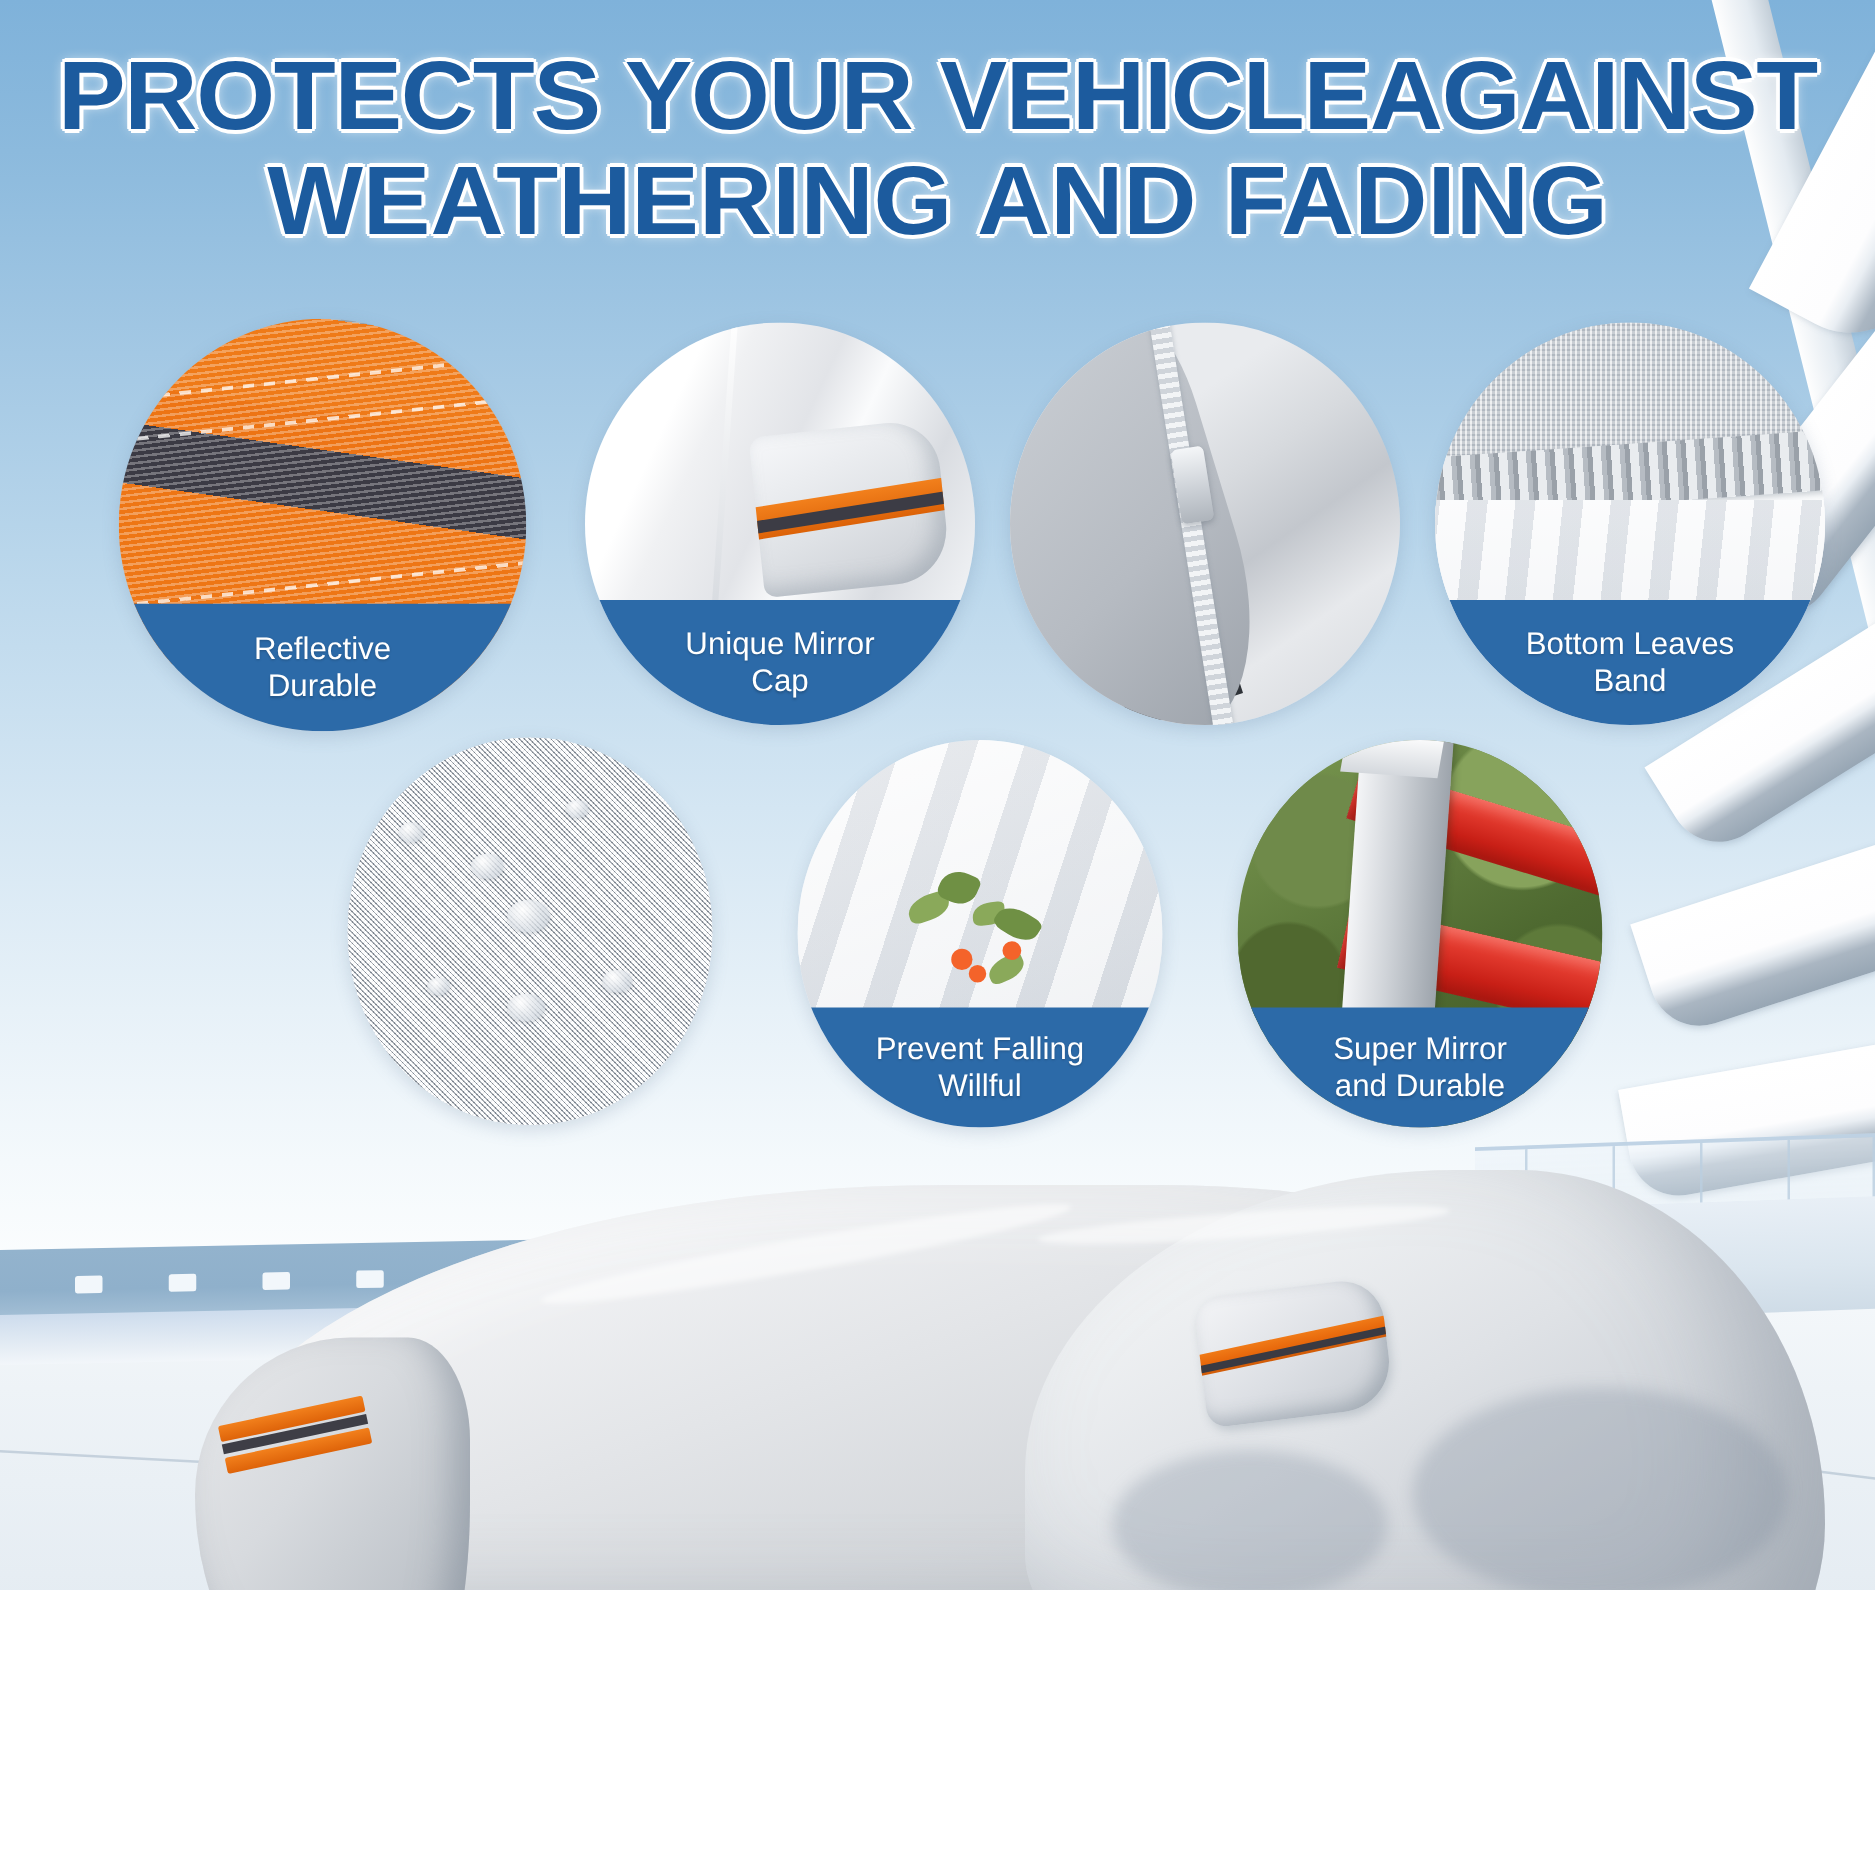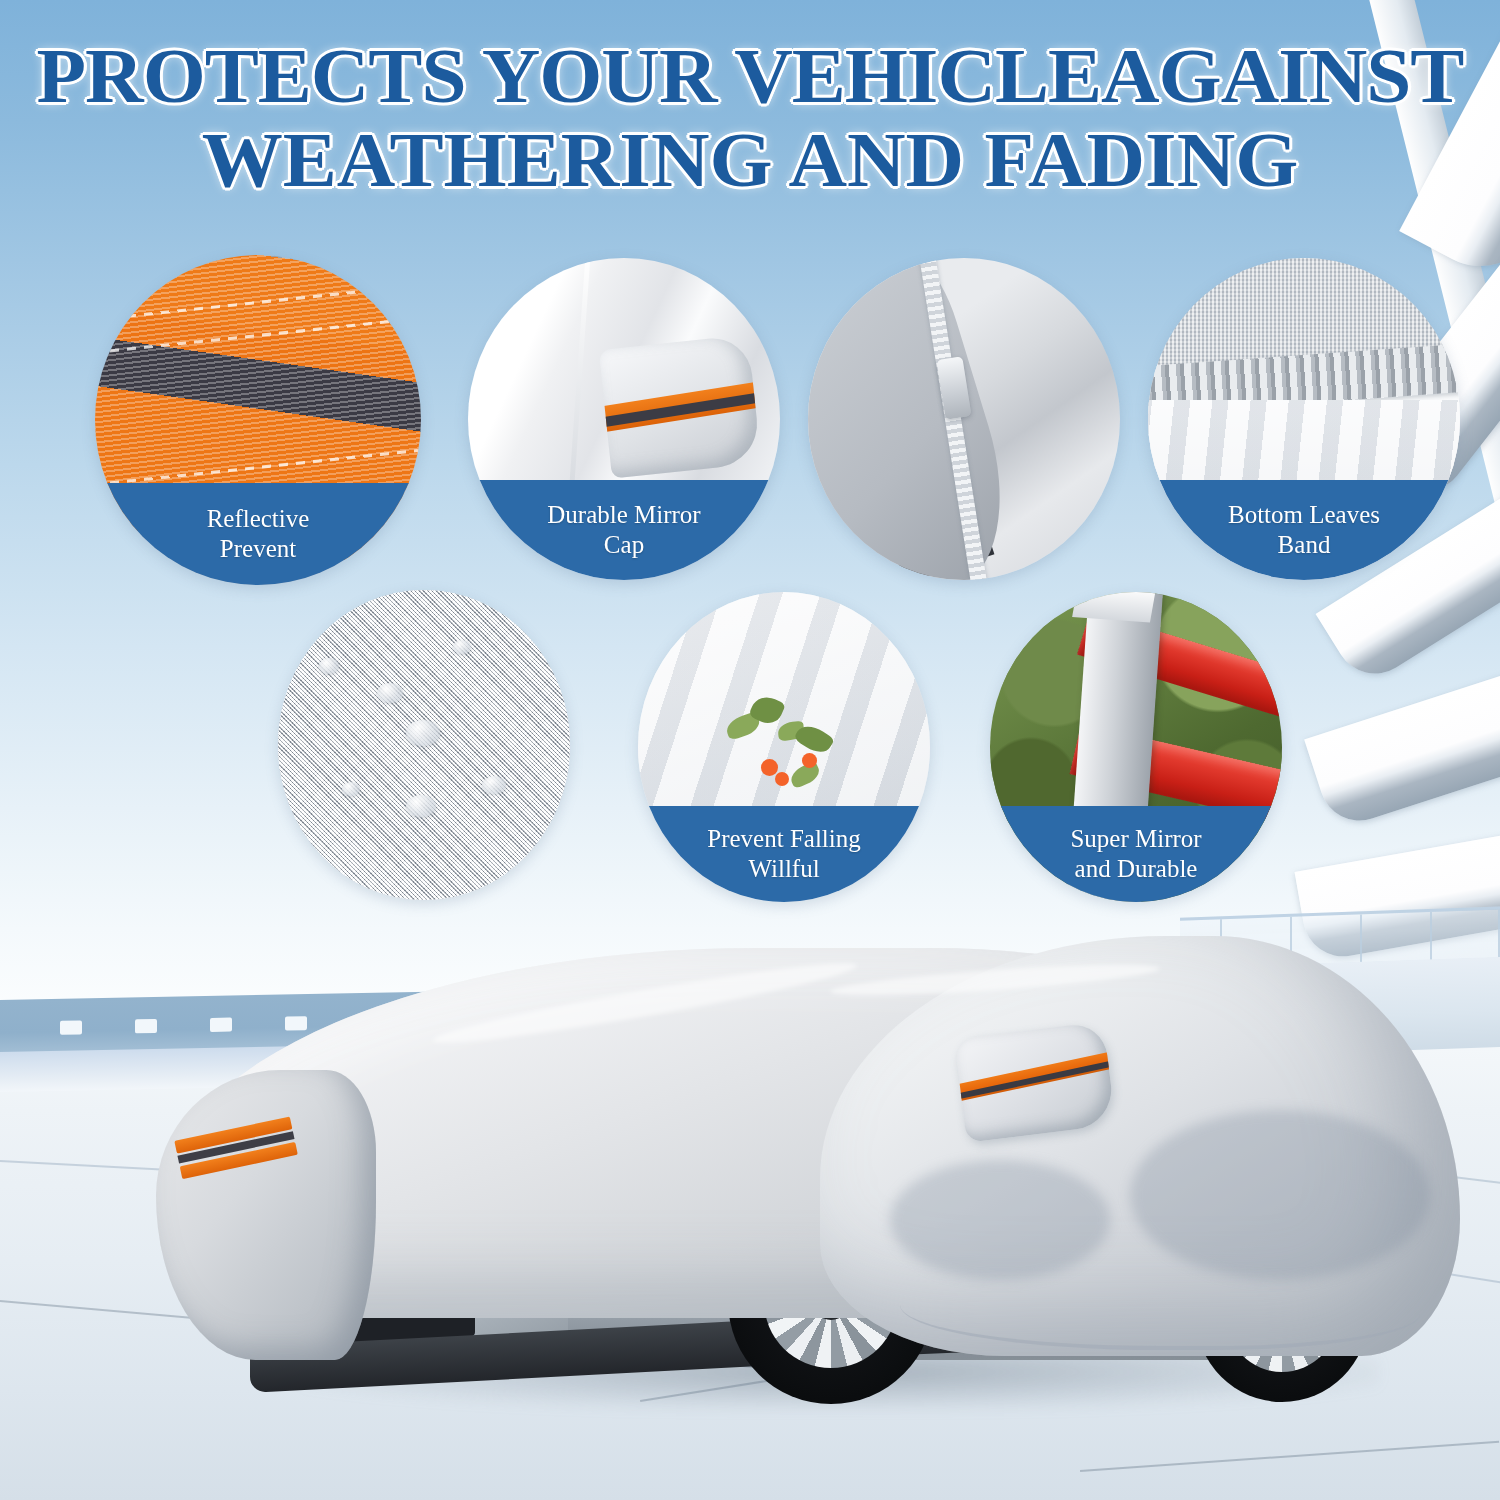--- a/index.html
+++ b/index.html
@@ -4,23 +4,22 @@
 <style>
   * { margin:0; padding:0; box-sizing:border-box; }
   html,body { width:1500px; height:1500px; overflow:hidden; }
   body {
     font-family:"Liberation Sans", sans-serif;
     background:#ffffff;
     position:relative;
   }
   .stage {
     position:absolute; inset:0;
-    width:1500px; height:1500px;
+    width:1500px; height:1272px;
     overflow:hidden;
-    font-family:Liberation Serif, serif;
   }
 
   
   .sky {
     position:absolute; left:0; top:0; width:1500px; height:1010px;
     background:linear-gradient(180deg,
       #7fb2da 0%,
       #8cbadd 12%,
       #a3c8e4 28%,
       #bcd8ec 46%,
@@ -503,34 +502,34 @@
 
   <div class="feature" style="left:95px; top:255px; width:326px; height:330px;">
     <div class="photo tex-reflective">
       <div class="stitch" style="top:14%"></div>
       <div class="stitch" style="top:24%"></div>
       <div class="stitch" style="top:64%"></div>
       <div class="stitch" style="top:76%"></div>
     </div>
     <div class="cap">
       <b>Reflective</b>
-      <b>Prevent</b>
+      <b>Durable</b>
     </div>
   </div>
 
   <div class="feature" style="left:468px; top:258px; width:312px; height:322px;">
     <div class="photo tex-mirror">
       <div class="crease"></div>
       <div class="cone">
           <div class="os"></div>
           <div class="ds"></div>
         </div>
     </div>
     <div class="cap">
-      <b>Durable Mirror</b>
+      <b>Unique Mirror</b>
       <b>Cap</b>
     </div>
   </div>
 
   <div class="feature" style="left:808px; top:258px; width:312px; height:322px;">
     <div class="photo tex-zipper">
       <div class="gap"></div>
       <div class="flapL"></div>
       <div class="teeth"></div>
       <div class="slider"></div>

